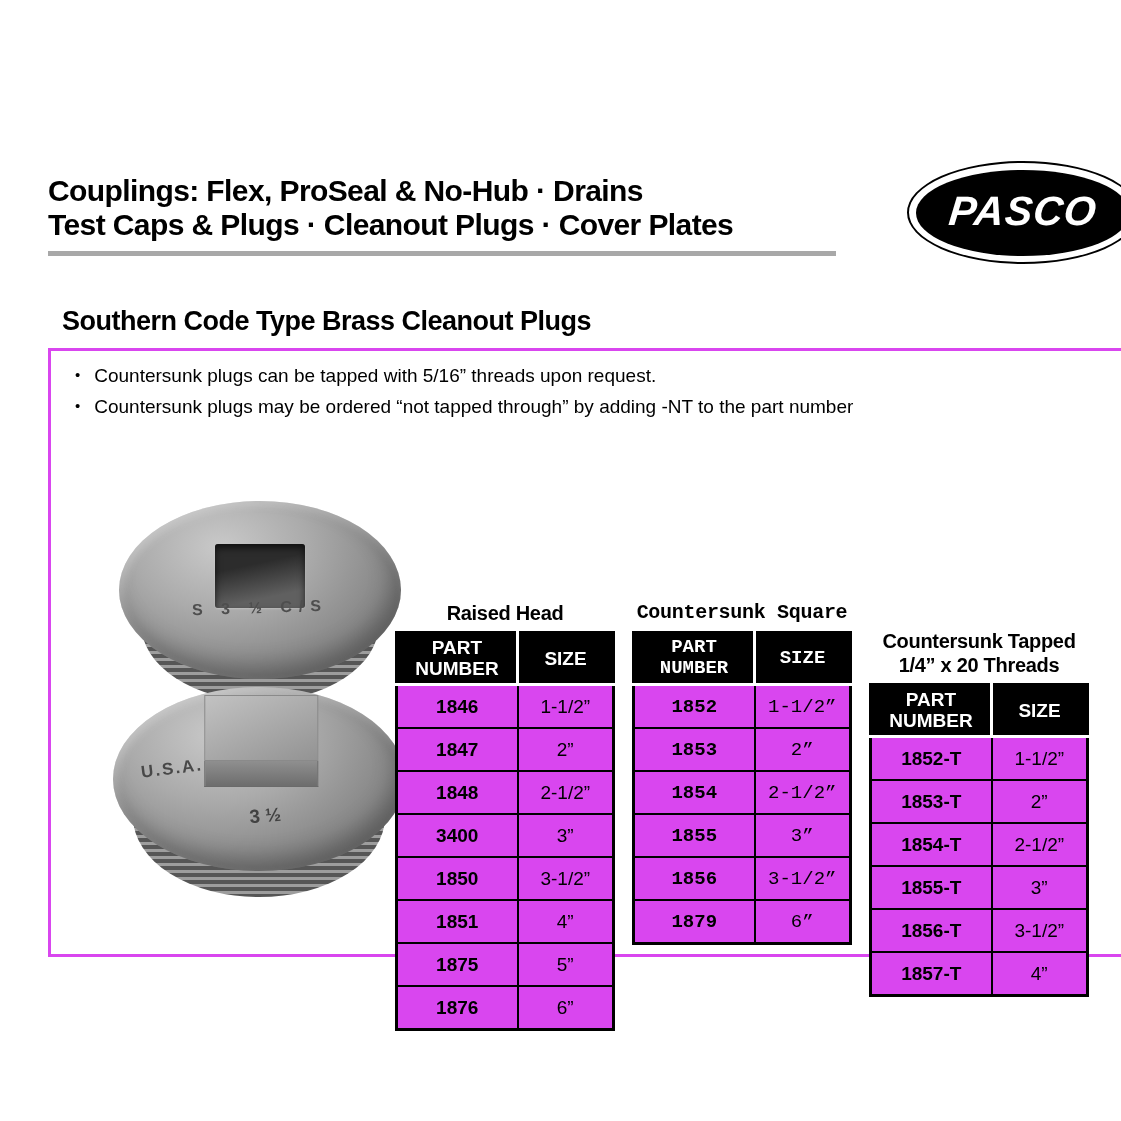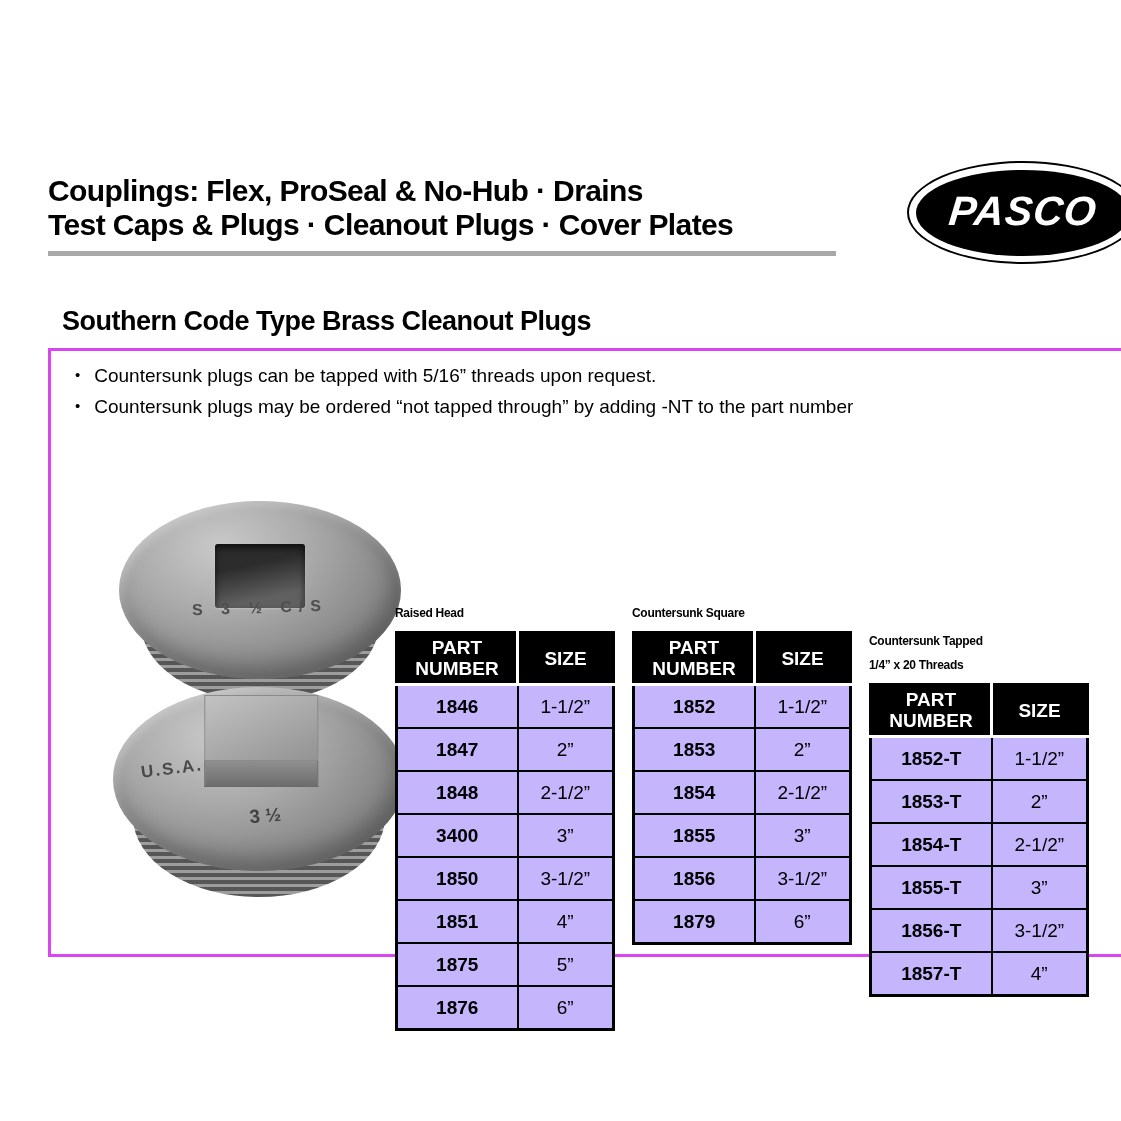--- a/index.html
+++ b/index.html
@@ -26,25 +26,25 @@
   
   .content-box{position:absolute;left:14px;top:348px;width:1090px;height:609px;
                border:3px solid #d946ef;box-sizing:border-box;background:#fff;}
   .notes{position:absolute;left:24px;top:10px;}
   .note{font-size:19px;line-height:30px;white-space:nowrap;}
   .note .dot{display:inline-block;font-size:15px;margin-right:14px;transform:translateY(-2px);}
 
   
   .tgroup{position:absolute;width:220px;}
   .tgroup-rh{left:344px;top:250px;}
-  .tgroup-cs{left:581px;top:250px;}
+  .tgroup-cs{left:581px;top:250px;font-family:Liberation Mono, monospace;}
   .tgroup-ct{left:818px;top:278px;}
-  .table-title{font-size:12px;font-weight:bold;text-align:left;white-space:pre-line;
+  .table-title{font-size:20px;font-weight:bold;text-align:center;white-space:pre-line;
                line-height:24px;margin-bottom:6px;letter-spacing:-0.3px;}
-  table.parts{border-collapse:collapse;border:3px solid #000;width:220px;background:#c4b5fd;}
+  table.parts{border-collapse:collapse;border:3px solid #000;width:220px;background:#d946ef;}
   table.parts th{background:#000;color:#fff;font-size:19px;font-weight:bold;line-height:21px;
                  padding:3px 0 4px 0;white-space:pre-line;text-align:center;}
   table.parts th.part-col{width:118px;border-right:3px solid #fff;}
   table.parts th{border-bottom:3px solid #fff;}
   table.parts td{border:2px solid #000;font-size:19px;text-align:center;height:25px;padding:8px;}
   table.parts td:first-child{font-weight:bold;}
 
   
   .photo{position:absolute;}
   .photo-cs{left:68px;top:150px;width:282px;height:200px;}

